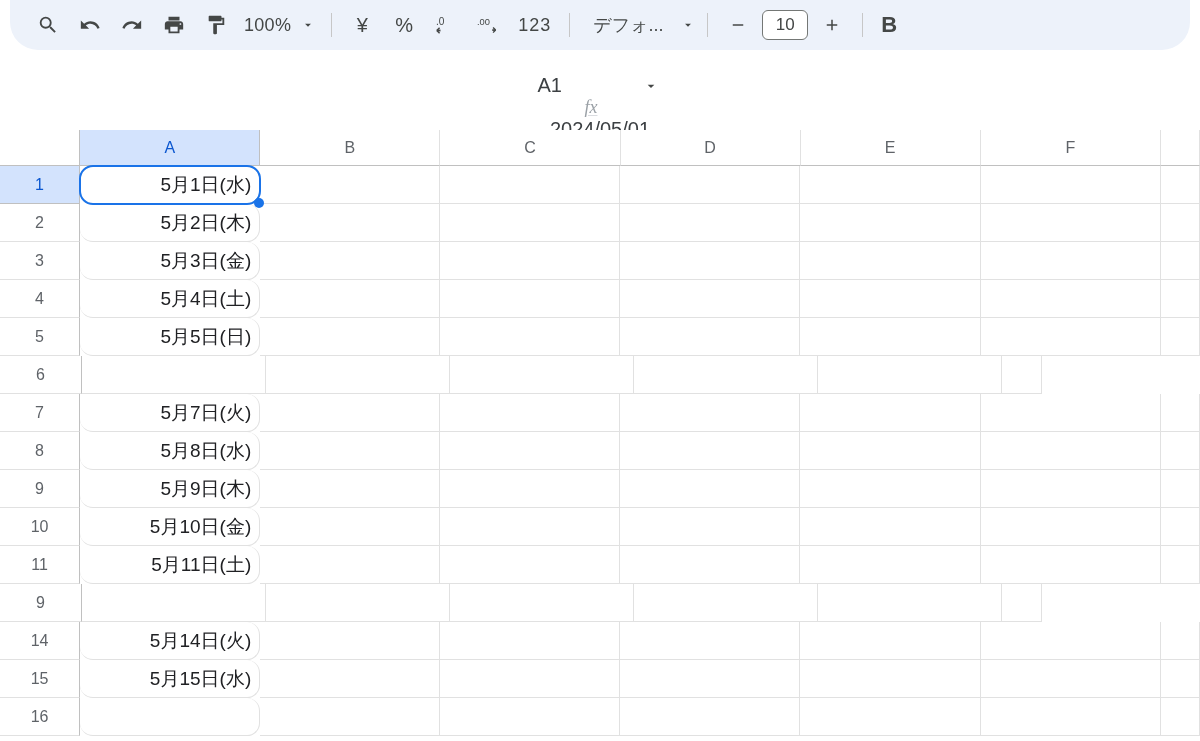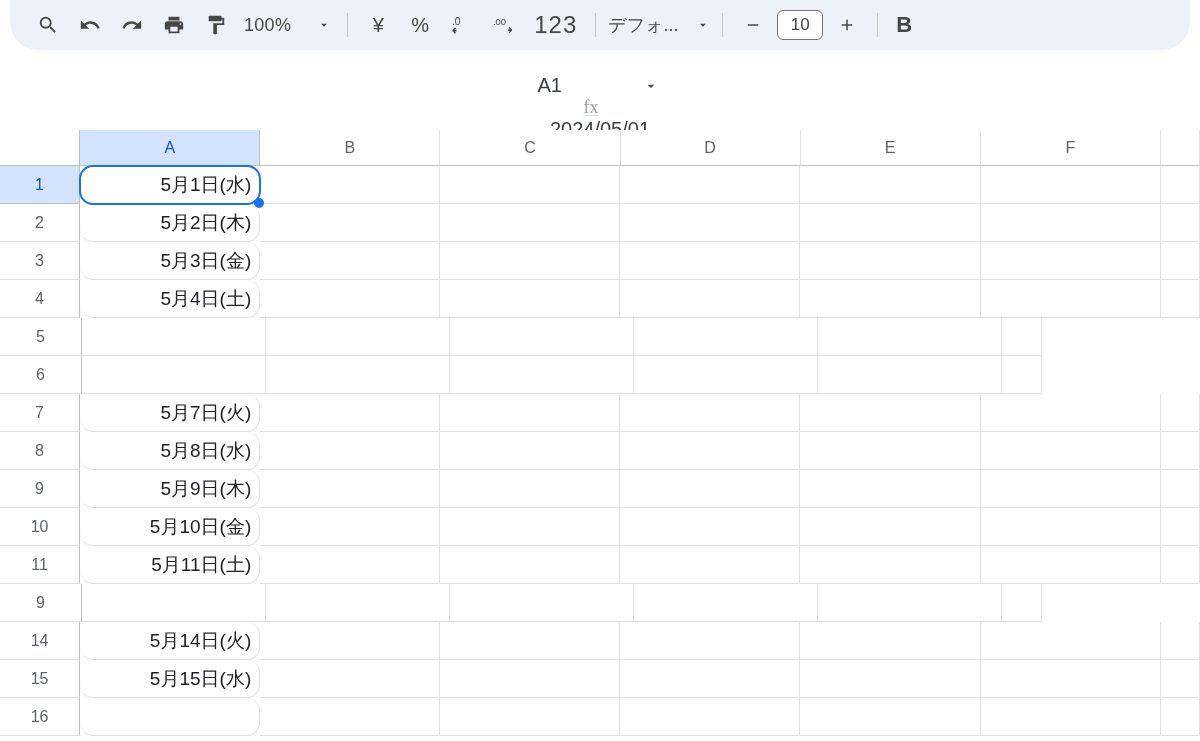--- a/index.html
+++ b/index.html
@@ -26,24 +26,24 @@
       width: 36px;
       height: 36px;
       display: flex;
       align-items: center;
       justify-content: center;
       color: #444746;
       cursor: pointer;
       border-radius: 4px;
     }
     .tb-sep { width: 1px; height: 24px; background: #c7c7c7; margin: 0 6px; }
-    .zoom-group { display: flex; align-items: center; gap: 20px; color: #444746; font-size: 18px; padding: 0 4px;}
+    .zoom-group { display: flex; align-items: center; gap: 4px; color: #444746; font-size: 18px; padding: 0 4px;}
     .zoom-value { font-size: 18px; color: #444746; letter-spacing: 0.3px; }
     .font-group { display: flex; align-items: center; gap: 8px; color: #444746; font-size: 18px;}
-    .font-name { min-width: 80px; text-align: left; font-size: 18px; }
+    .font-name { min-width: 80px; text-align: left; font-size: 18px; margin-left: 11px; }
     .font-size-box {
       border: 1.5px solid #747775;
       border-radius: 6px;
       width: 46px;
       height: 30px;
       display: flex;
       align-items: center;
       justify-content: center;
       font-size: 17px;
       color: #444746;
@@ -70,20 +70,21 @@
       justify-content: space-between;
       padding: 0 14px 0 10px;
       font-size: 20px;
       color: #3c4043;
     }
     .name-box .caret { color:#5f6368; }
     .fx-sep {
       width: 1px; height: 30px; background: #dadce0; margin: 0 16px;
     }
     .fx-label {
+      font-style: italic;
       font-family: Georgia, serif;
       font-size: 18px;
       color: #9aa0a6;
       margin-right: 18px;
       text-decoration-line: underline;
       text-decoration-color: #dadce0;
       text-underline-offset: 2px;
     }
     .fx-input {
       font-size: 20px;
@@ -229,21 +230,21 @@
       </svg>
   </div>
   <div class="tb-btn">
     <svg class="icon-svg" viewBox="0 0 26 24">
         <text x="0" y="12" font-size="11" fill="#444746">.00</text>
         <path d="M18 18l4 0" stroke="#444746" stroke-width="2"></path>
         <path d="M22 18 l-3 -3 M22 18 l-3 3" stroke="#444746" stroke-width="1.6" fill="none"></path>
       </svg>
   </div>
   <div class="tb-btn" style="width:auto;padding:0 6px">
-    <span style="font-size:24px;letter-spacing:1px">123</span>
+    <span style="font-size:18px;letter-spacing:1px">123</span>
   </div>
 
   <div class="tb-sep"></div>
 
   <div class="font-group">
     <span class="font-name">デフォ...</span>
     <svg class="icon-svg-sm" viewBox="0 0 24 24" style="width:14px;height:14px">
         <path d="M7 10l5 5 5-5z"></path>
       </svg>
   </div>
@@ -334,20 +335,21 @@
         <div class="cell colA">5月4日(土)</div>
         <div class="cell other"></div>
         <div class="cell other"></div>
         <div class="cell other"></div>
         <div class="cell other"></div>
         <div class="cell other"></div>
         <div class="cell other" style="width: 40px;"></div>
       </div>
       <div class="row">
         <div class="row-h">5</div>
+        <div class="cell colA">5月5日(日)</div>
         <div class="cell other"></div>
         <div class="cell other"></div>
         <div class="cell other"></div>
         <div class="cell other"></div>
         <div class="cell other"></div>
         <div class="cell other" style="width: 40px;"></div>
       </div>
       <div class="row">
         <div class="row-h">6</div>
         <div class="cell other"></div>

